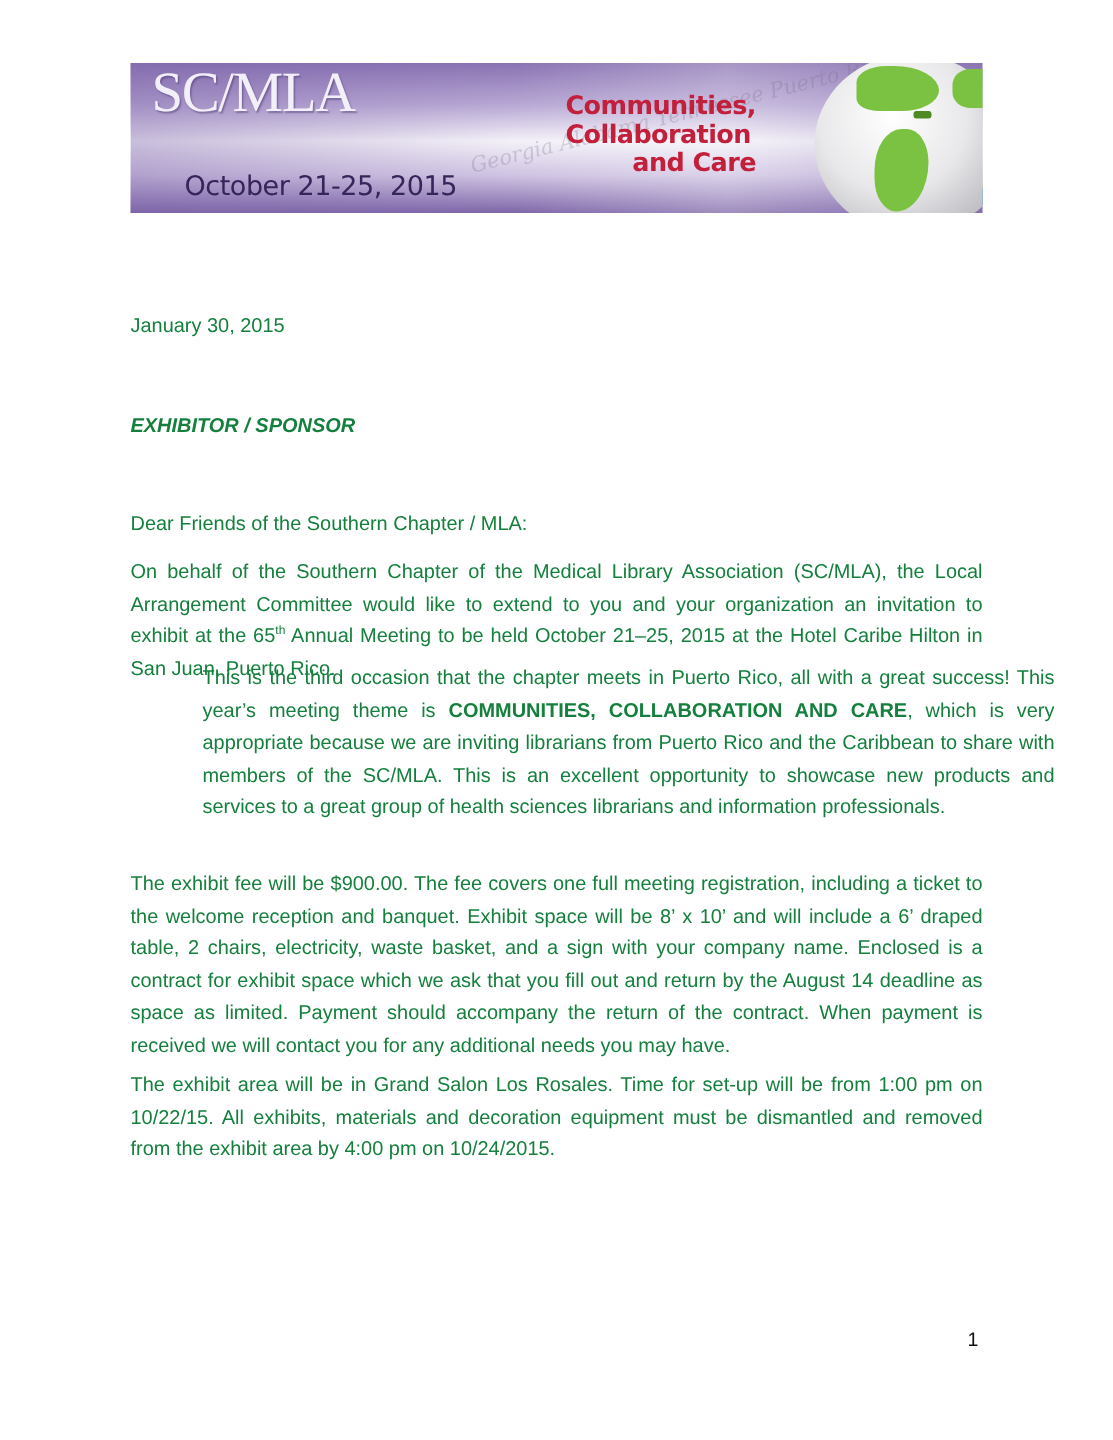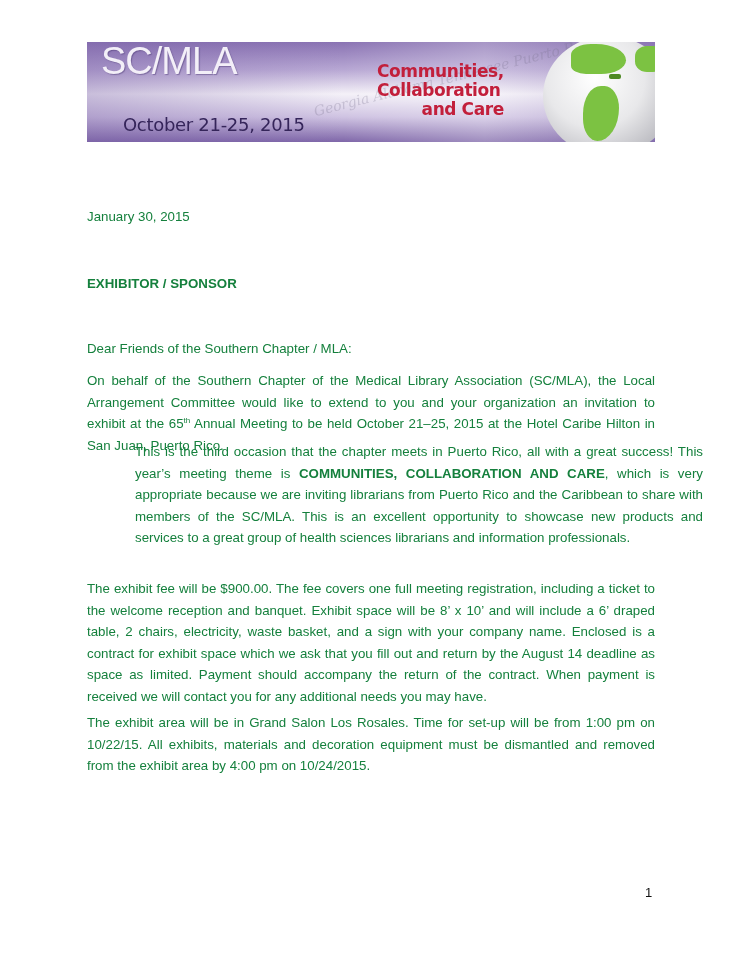--- a/index.html
+++ b/index.html
@@ -7,21 +7,21 @@
          font-family: "Liberation Sans", "DejaVu Sans", sans-serif; color: #111; }
   .banner { position: absolute; left: 87px; top: 42px; width: 568px; height: 100px;
             overflow: hidden;
             background: linear-gradient(180deg, #8a73b3 0%, #b8a8d4 28%, #f4f1f8 52%, #cfc3e2 75%, #7f67a9 100%); }
   .banner .sheen { position: absolute; left: 0; top: 0; width: 100%; height: 100%;
             background: linear-gradient(90deg, rgba(120,95,165,0.35) 0%, rgba(255,255,255,0) 45%, rgba(255,255,255,0.25) 70%, rgba(140,120,180,0.3) 100%); }
   .banner .script-text { position: absolute; left: 230px; top: 30px; width: 260px; height: 70px;
             font-family: "DejaVu Serif", serif; font-style: italic; font-size: 14px;
             color: rgba(120,110,140,0.28); transform: rotate(-14deg); line-height: 15px; white-space: nowrap; }
   .banner .org { position: absolute; left: 14px; top: -2px; font-size: 38px; color: #f3eff8;
-            font-family: Liberation Sans, sans-serif; letter-spacing: -1px;
+            font-family: Liberation Serif, serif; letter-spacing: -1px;
             text-shadow: 1px 1px 1px rgba(80,60,120,0.5); }
   .banner .loc { position: absolute; left: 30px; top: 45px; font-size: 20px; font-weight: bold;
             color: #2b1d4a; font-family: "DejaVu Sans", sans-serif; letter-spacing: -0.5px; }
   .banner .dates { position: absolute; left: 36px; top: 72px; font-size: 18px; color: #35255a;
             font-family: "DejaVu Sans", sans-serif; letter-spacing: -0.3px; text-align: right; }
   .banner .theme { position: absolute; left: 290px; top: 20px; font-size: 17px; font-weight: bold;
             color: #c21f3b; line-height: 19px; font-family: "DejaVu Sans", sans-serif; letter-spacing: -0.4px; }
   .banner .theme div:nth-child(3) { padding-left: 20px; text-align: right; }
   .globe { position: absolute; right: -18px; top: -6px; width: 130px; height: 120px; border-radius: 50%;
            background: radial-gradient(circle at 40% 35%, #ffffff 0%, #e8e8ea 45%, #b9b9bf 80%, #8e8e96 100%); }
@@ -31,21 +31,21 @@
            border-radius: 50% 40% 60% 40%; }
   .globe .land3 { position: absolute; left: 92px; top: 10px; width: 30px; height: 26px; background: #7cc242;
            border-radius: 40%; }
   .globe .pr { position: absolute; left: 66px; top: 38px; width: 12px; height: 5px; background: #4f8a25; border-radius: 2px; }
   .hand { position: absolute; left: 472px; top: 60px; width: 110px; height: 50px;
           border-radius: 0 0 60px 60px; border-bottom: 16px solid #1fa3dc; border-left: 10px solid #1787c2;
           box-sizing: border-box; }
 
   .text { position: absolute; left: 87px; width: 568px; font-size: 13.3px; line-height: 21.5px; color: #15803d; }
   .date { top: 206px; }
-  .heading { top: 273px; font-weight: bold; }
+  .heading { top: 273px; font-weight: bold; font-style: italic; }
   .salutation { top: 338px; font-weight: normal; }
   .para { text-align: justify; }
   .p1 { top: 370px; }
   .p2 { top: 441px; margin-left: 48px; }
   .p3 { top: 578px; }
   .p4 { top: 712px; }
   .para b { font-weight: bold; }
   .para sup { font-size: 8px; line-height: 0; vertical-align: super; }
   .page-num { position: absolute; left: 645px; top: 885px; font-size: 13px; color: #111; }
 </style>

